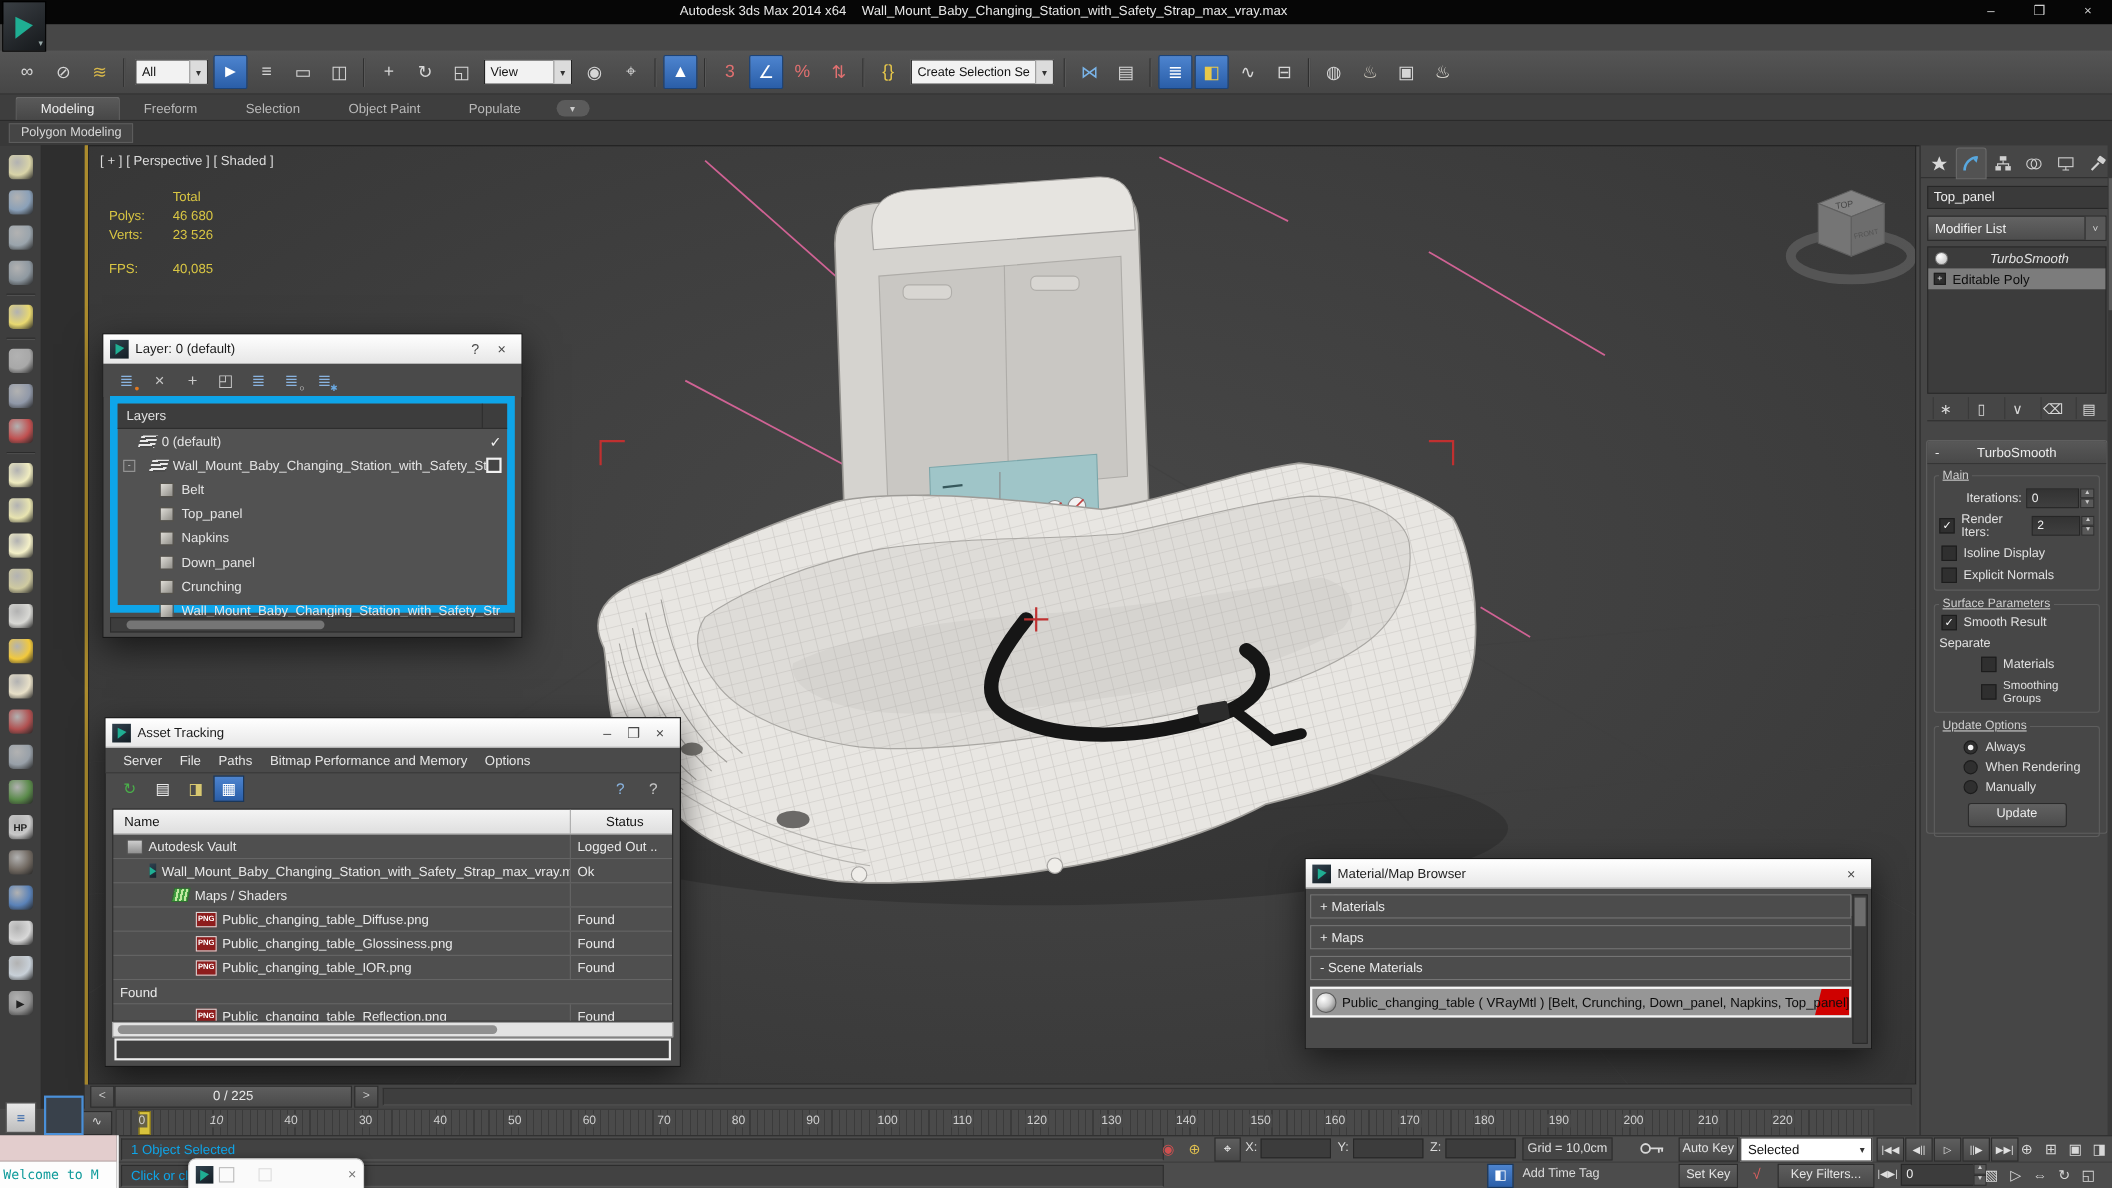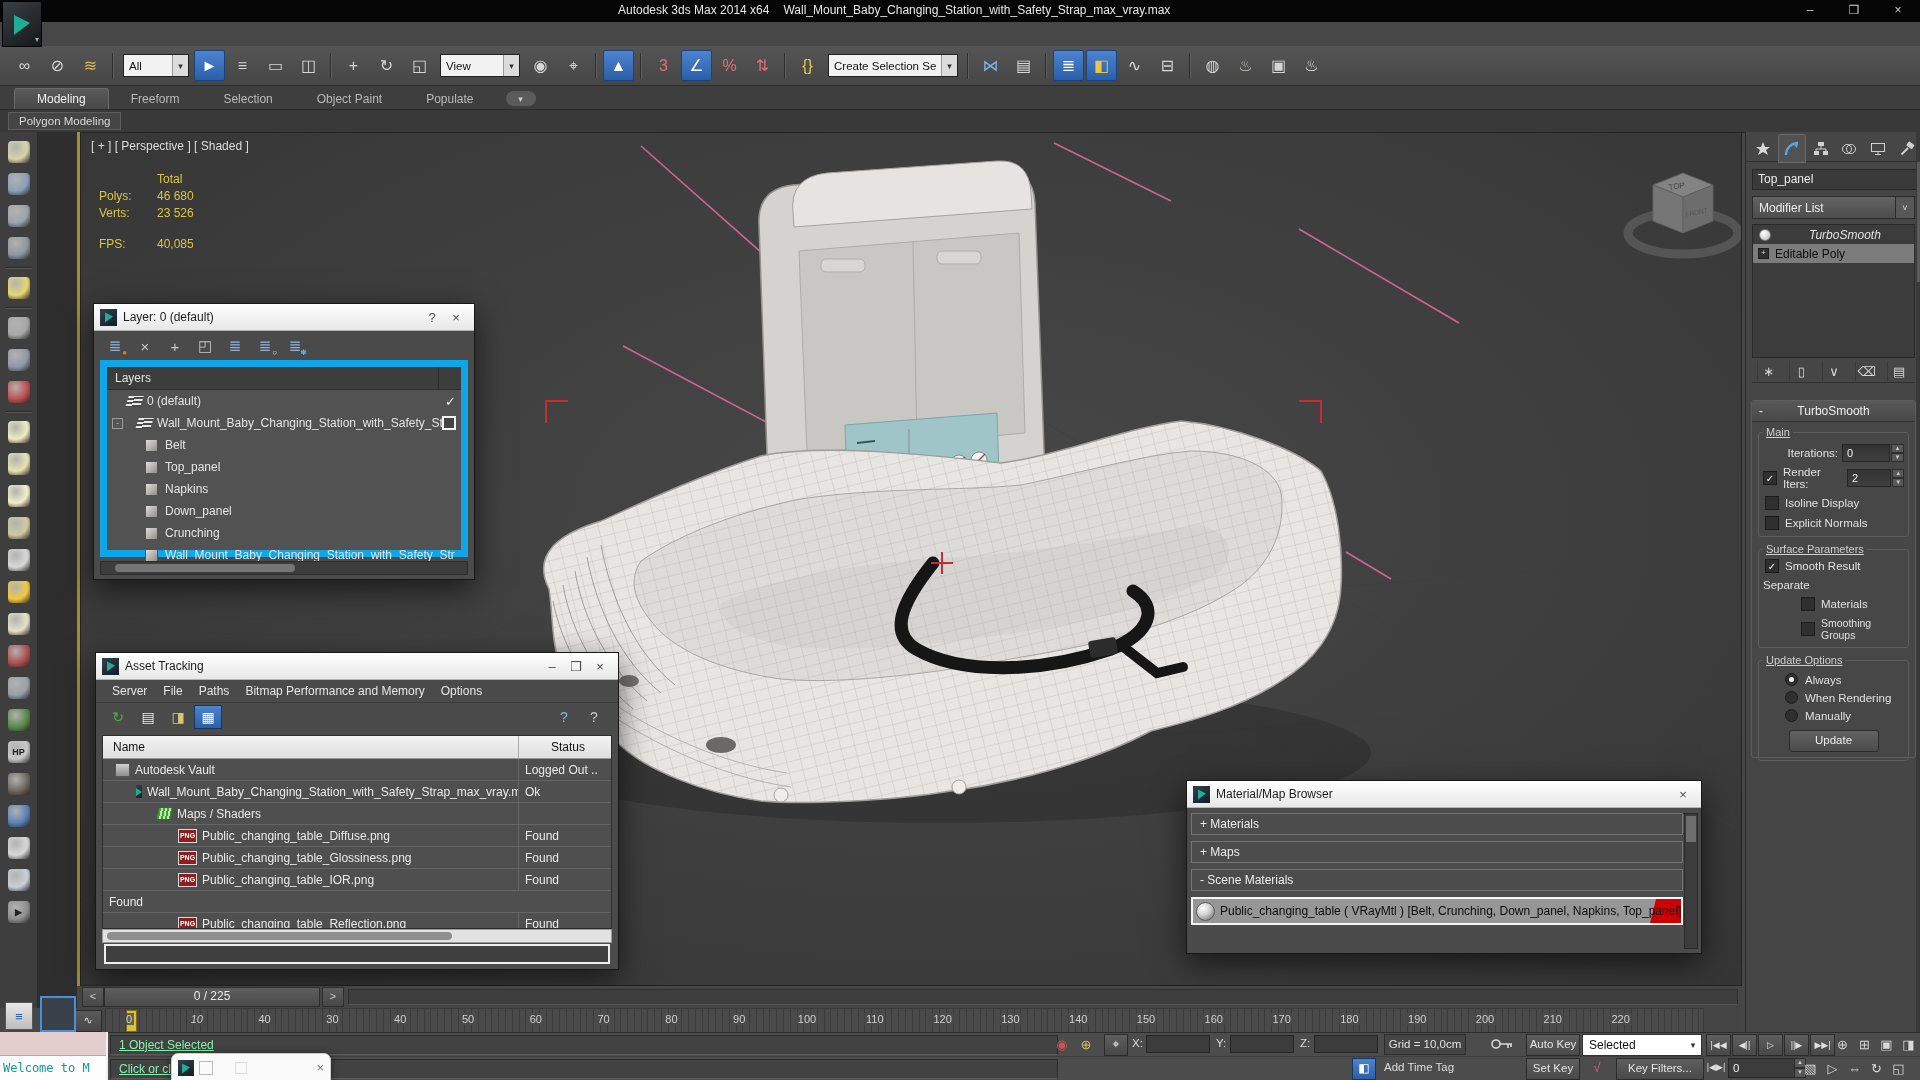--- a/index.html
+++ b/index.html
@@ -157,21 +157,21 @@
   .tick-label{position:absolute;top:4px;transform:translateX(-50%);color:#cfcfcf;font-size:11px;background:#4a4a4acc;padding:0 2px;}
   #ruler-marker{position:absolute;left:20px;top:1px;bottom:1px;width:9px;background:#d9c33c;border:1px solid #7a6a14;}
   #listener-icon{left:5px;top:1002px;width:26px;height:26px;background:linear-gradient(#e8e8e8,#bdbdbd);border:1px solid #555;display:flex;align-items:center;justify-content:center;color:#2b5fa8;font-size:13px;}
   #thumb-frame{left:40px;top:996px;width:32px;height:32px;background:#39414b;border:2px solid #4a90d9;}
   
   #status1{left:0;top:1032px;width:1920px;height:24px;background:#4c4c4c;border-top:1px solid #2c2c2c;}
   #status2{left:0;top:1056px;width:1920px;height:24px;background:#4c4c4c;border-top:1px solid #3e3e3e;}
   #listener{left:0;top:1032px;width:106px;height:48px;border-right:2px solid #f0f0f0;z-index:5;}
   #listener .pink{height:23px;background:#e3cdcd;border-bottom:1px solid #b9a6a6;}
   #listener .white{height:24px;background:#fdfdfd;color:#0f9b9b;font-family:"DejaVu Sans Mono",monospace;font-size:12px;line-height:24px;padding-left:3px;white-space:nowrap;overflow:hidden;}
-  .sunken{background:#424242;border:1px solid #2d2d2d;border-bottom-color:#5a5a5a;color:#86efac;text-decoration:underline;}
+  .sunken{background:#424242;border:1px solid #2d2d2d;border-bottom-color:#5a5a5a;color:#0ea5e9;}
   #sel-status{left:110px;top:1035px;width:938px;height:18px;line-height:18px;padding-left:8px;}
   #prompt-line{left:110px;top:1059px;width:938px;height:18px;line-height:18px;padding-left:8px;}
   .mini-ic{position:absolute;width:20px;height:20px;display:flex;align-items:center;justify-content:center;font-size:13px;}
   #gizmo-btn{left:1104px;top:1034px;width:22px;height:20px;background:linear-gradient(#5e5e5e,#484848);border:1px solid #2b2b2b;color:#eee;font-size:12px;text-align:center;line-height:19px;}
   .coord-lab{position:absolute;top:1037px;color:#dcdcdc;font-size:11.5px;}
   .coord-field{position:absolute;top:1035px;width:62px;height:16px;background:#3c3c3c;border:1px solid #272727;}
   #grid-box{left:1384px;top:1034px;width:80px;height:19px;background:#454545;border:1px solid #2c2c2c;color:#e0e0e0;font-size:11.5px;text-align:center;line-height:18px;}
   #key-icon{left:1490px;top:1036px;width:24px;height:16px;color:#d8d8d8;}
   #cube-btn{left:1352px;top:1058px;width:22px;height:20px;background:linear-gradient(#4d84cf,#2a5ea8);border:1px solid #16365e;color:#fff;font-size:12px;text-align:center;line-height:19px;}
   #add-time-tag{left:1384px;top:1061px;color:#dcdcdc;font-size:11.5px;}

